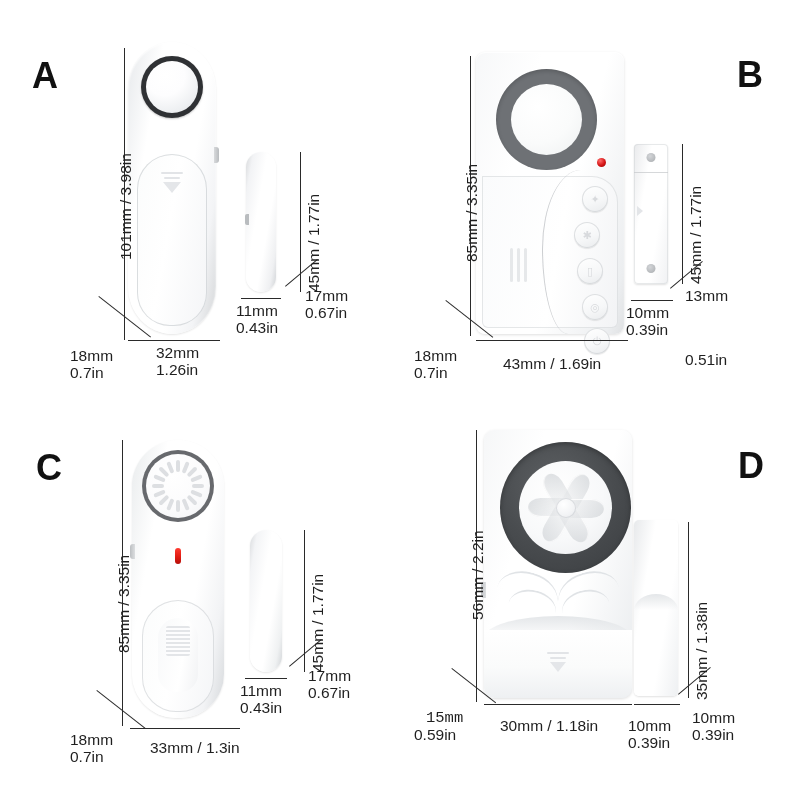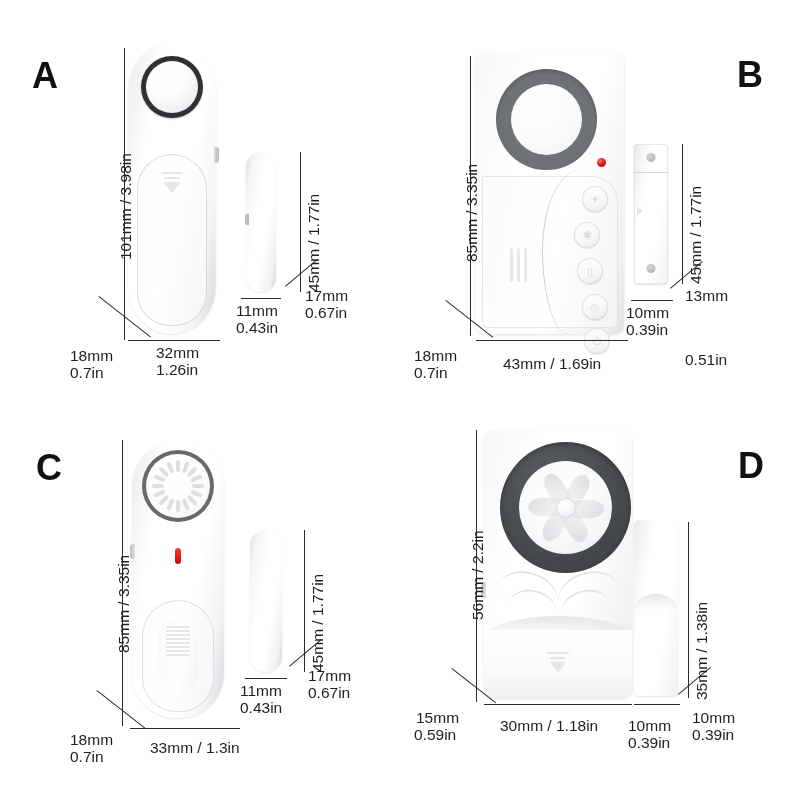--- a/index.html
+++ b/index.html
@@ -778,21 +778,21 @@
 
     <div class="rule-v" style="left:76px; top:30px; height:272px;"></div>
     <div class="rule-h" style="left:84px; top:304px; width:148px;"></div>
     <div class="leader" style="left:52px; top:268px; width:56px; transform:rotate(38deg);"></div>
     <div class="rule-v" style="left:288px; top:122px; height:176px;"></div>
     <div class="rule-h" style="left:234px; top:304px; width:46px;"></div>
     <div class="leader" style="left:278px; top:294px; width:42px; transform:rotate(-40deg);"></div>
 
     <div class="dim vert" style="left:70px; top:220px;">56mm / 2.2in</div>
     <div class="dim" style="left:100px; top:318px;">30mm / 1.18in</div>
-    <div class="dim" style="left:16px; top:310px;">15mm</div>
+    <div class="dim" style="left:26px; top:310px;font-family:Liberation Mono, monospace;">15mm</div>
     <div class="dim" style="left:14px; top:327px;text-align:center;">0.59in</div>
     <div class="dim vert" style="left:294px; top:300px;">35mm / 1.38in</div>
     <div class="dim" style="left:228px; top:318px;">10mm</div>
     <div class="dim" style="left:228px; top:335px;">0.39in</div>
     <div class="dim" style="left:292px; top:310px;">10mm</div>
     <div class="dim" style="left:292px; top:327px;">0.39in</div>
   </div>
 
 </div>
 

